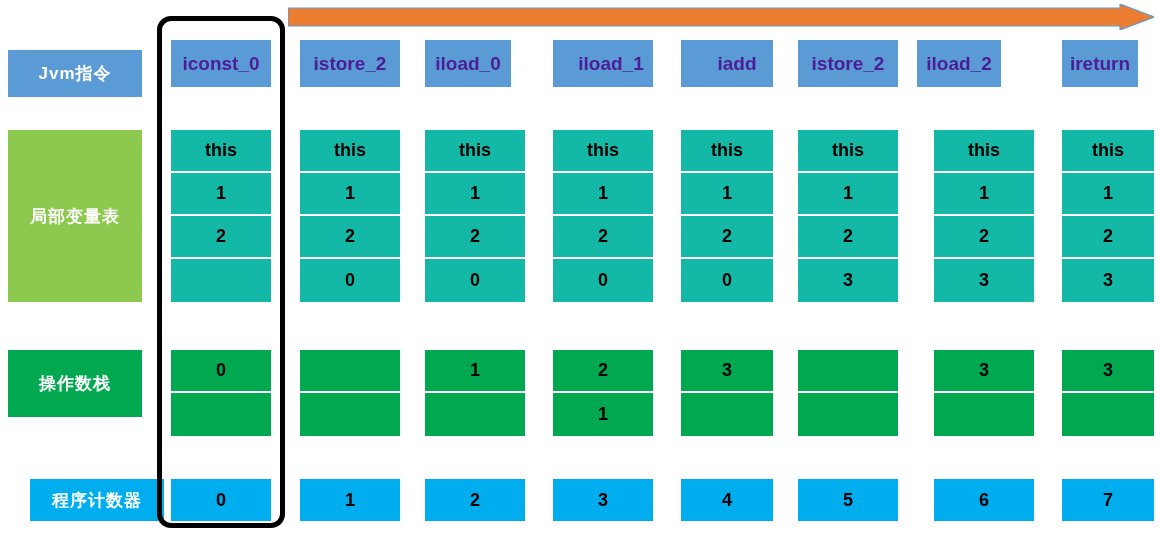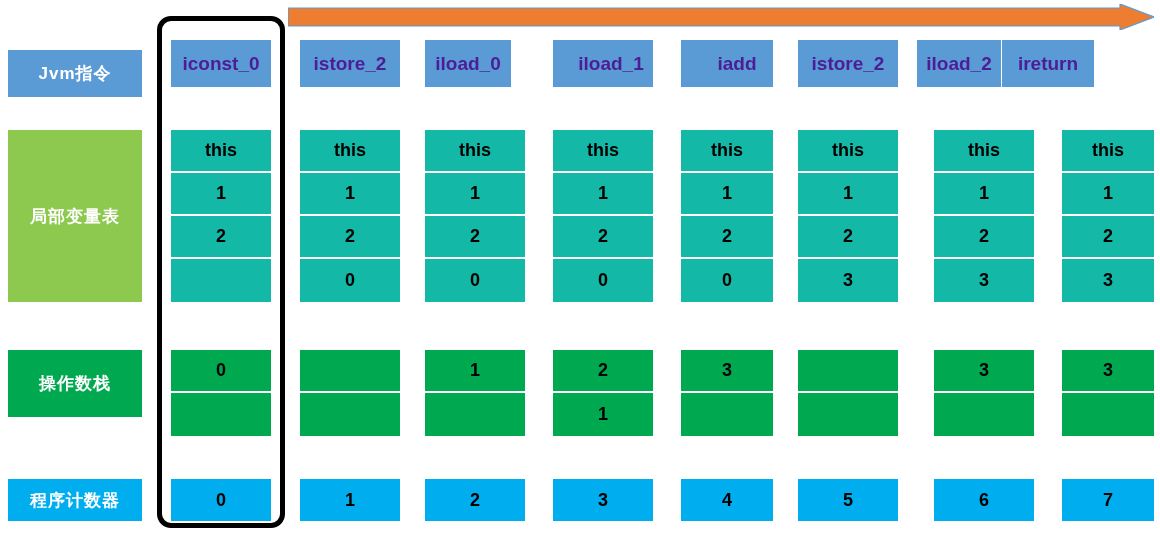--- a/index.html
+++ b/index.html
@@ -155,20 +155,21 @@
     align-items: center;
     justify-content: center;
     font-size: 18px;
     font-weight: bold;
     box-sizing: border-box;
   }
   .pc-label {
     top: 479px;
     height: 42px;
     background: #00AEEF;
+    margin-left: 22px;
   }
 </style>
 </head>
 <body>
 
 <div id="stage">
 
   <div class="arrow">
     <svg width="866" height="26" viewBox="0 0 866 26" xmlns="http://www.w3.org/2000/svg">
       <polygon points="0,4 832,4 832,0 866,13 832,26 832,22 0,22" fill="#ED7D31" stroke="#5B9BD5" stroke-width="1.2"></polygon>
@@ -183,21 +184,21 @@
   <div class="label-cell pc-label">程序计数器</div>
 
   <div class="row instr-row" id="instr-row">
       <div class="instr-cell" style="left: 171px; width: 100px;">iconst_0</div>
       <div class="instr-cell" style="left: 300px; width: 100px;">istore_2</div>
       <div class="instr-cell" style="left: 425px; width: 86px;">iload_0</div>
       <div class="instr-cell" style="left: 553px; width: 100px; padding-left: 16px;">iload_1</div>
       <div class="instr-cell" style="left: 681px; width: 92px; padding-left: 20px;">iadd</div>
       <div class="instr-cell" style="left: 798px; width: 100px;">istore_2</div>
       <div class="instr-cell" style="left: 894px; width: 84px; margin-left: 23px;">iload_2</div>
-      <div class="instr-cell" style="left: 1002px; width: 92px;">ireturn</div>
+      <div class="instr-cell" style="left: 1062px; width: 76px;">ireturn</div>
     </div>
   <div class="row lvt-row" id="lvt-row">
       <div class="lvt-col" style="left: 171px; width: 100px;">
         <div class="lvt-slot">this</div>
         <div class="lvt-slot">1</div>
         <div class="lvt-slot">2</div>
         <div class="lvt-slot"></div>
       </div>
       <div class="lvt-col" style="left: 300px; width: 100px;">
         <div class="lvt-slot">this</div>

